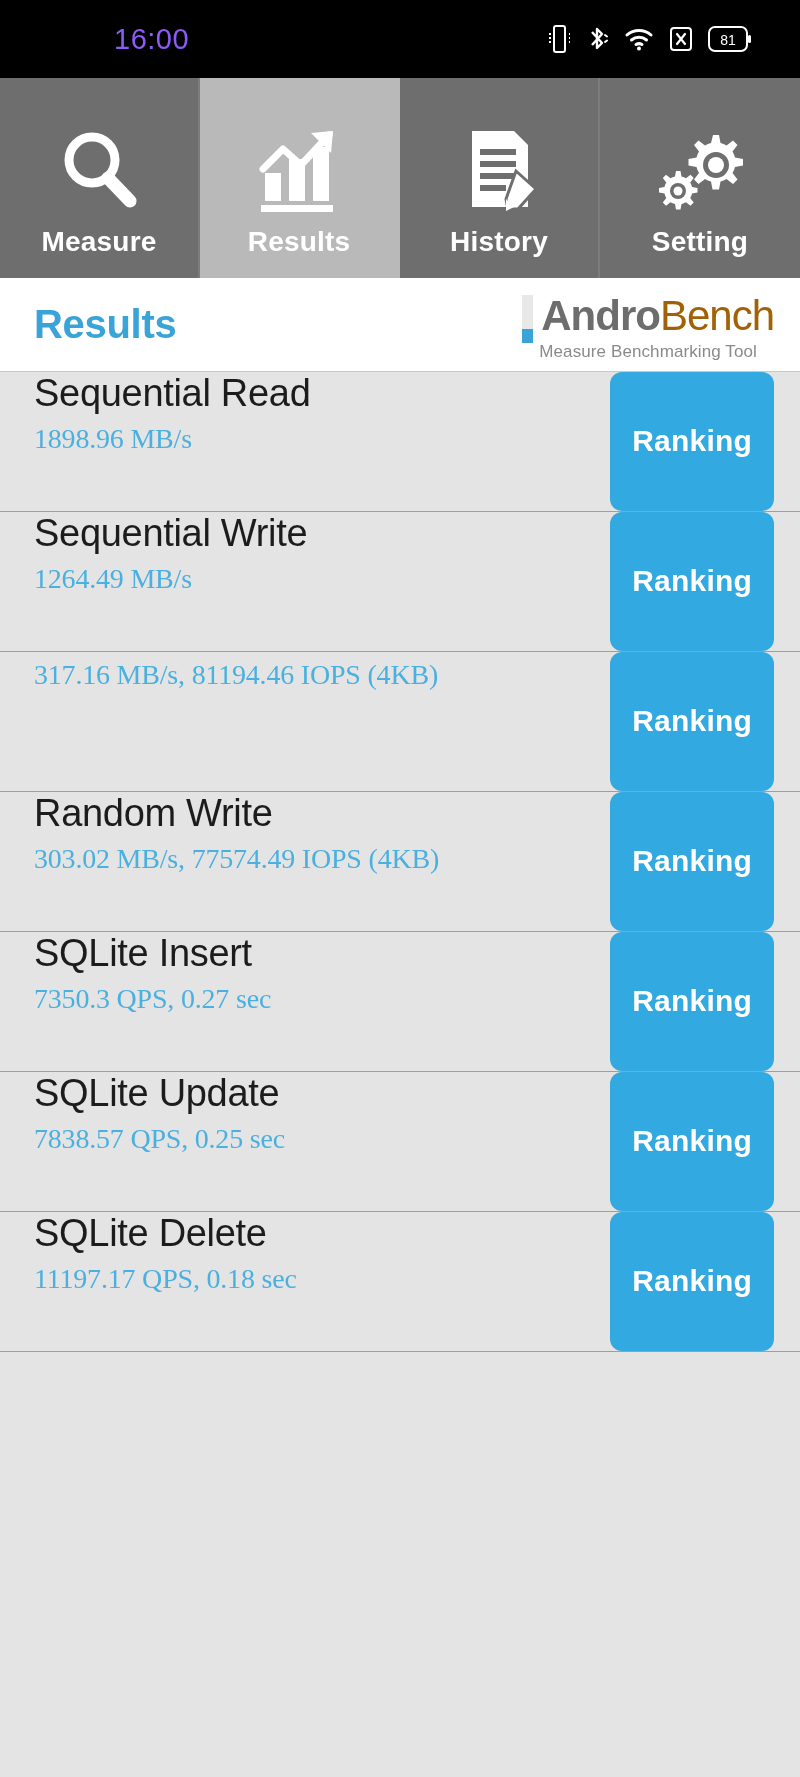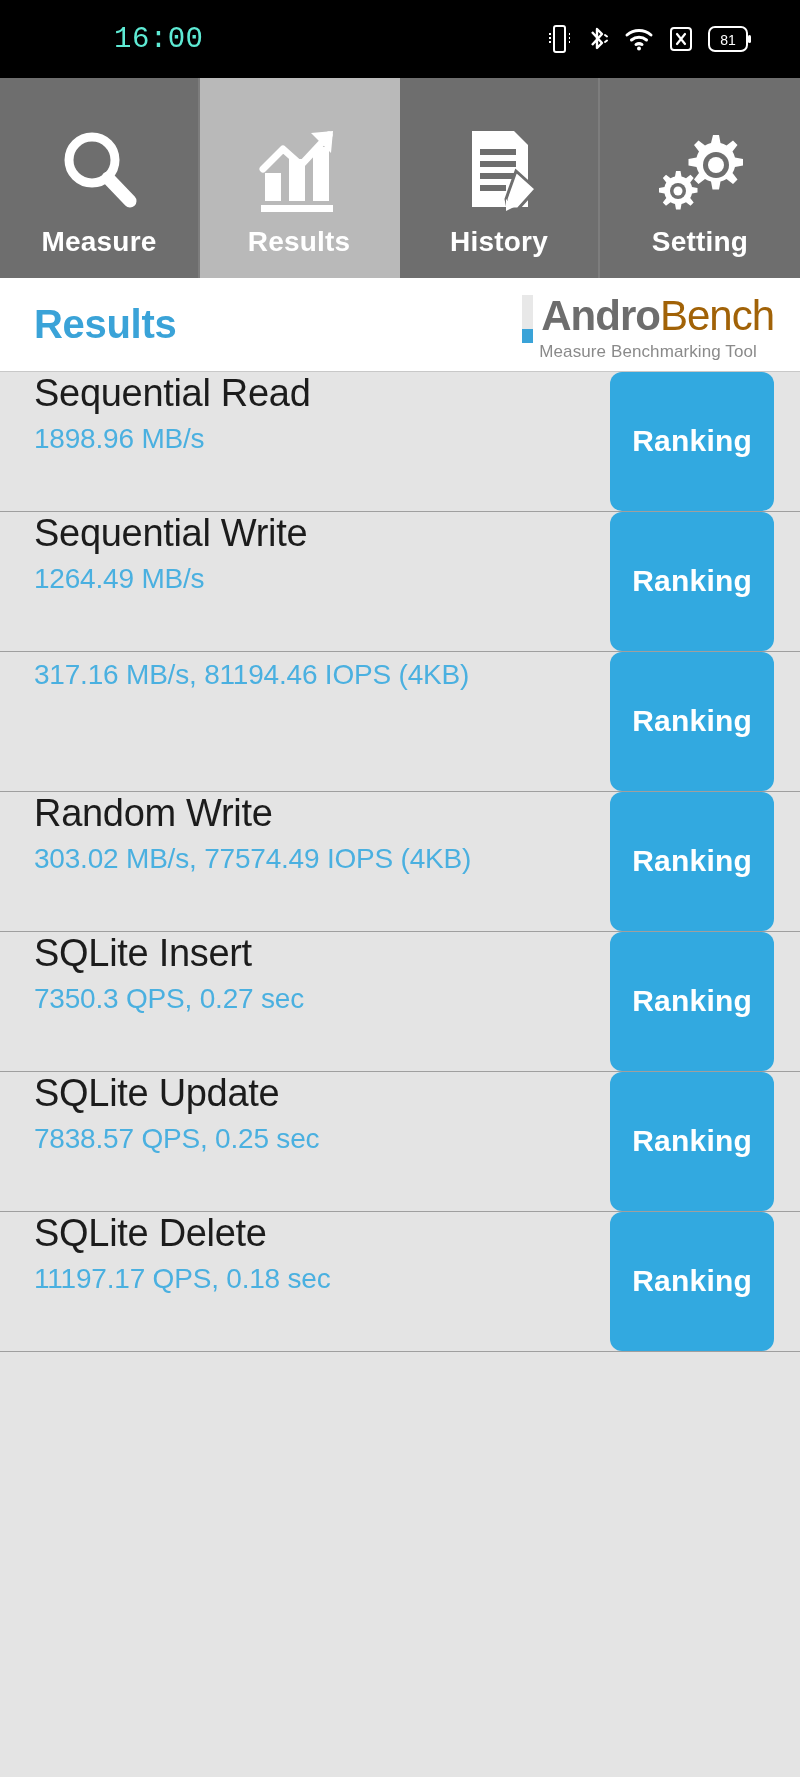--- a/index.html
+++ b/index.html
@@ -30,22 +30,22 @@
     align-items: center;
     padding: 0 38px 0 0;
     flex: 0 0 78px;
     position: relative;
   }
   .status-clock {
     font-size: 29px;
     font-weight: 400;
     letter-spacing: 0.5px;
     margin-left: 114px;
-    color: #5eead4;
-    font-family: Liberation Mono, monospace;
+    color: #8b5cf6;
+    font-family: Liberation Sans, sans-serif;
   }
   .status-icons {
     margin-left: auto;
     display: flex;
     align-items: center;
     gap: 15px;
     padding-right: 10px;
   }
   .status-icons svg { display: block; }
   .battery-wrap { display: flex; align-items: center; }
@@ -166,20 +166,21 @@
     letter-spacing: -0.3px;
     line-height: 1.15;
   }
   .result-value {
     font-size: 28px;
     font-weight: 400;
     color: #4ab0e0;
     margin-top: 8px;
     letter-spacing: -0.2px;
     line-height: 1.1;
+    font-family: Liberation Serif, serif;
   }
   .ranking-btn {
     background: #32a9e0;
     color: #ffffff;
     font-size: 30px;
     font-weight: 700;
     border: none;
     border-radius: 12px;
     padding: 14px 22px 16px 22px;
     min-width: 155px;

